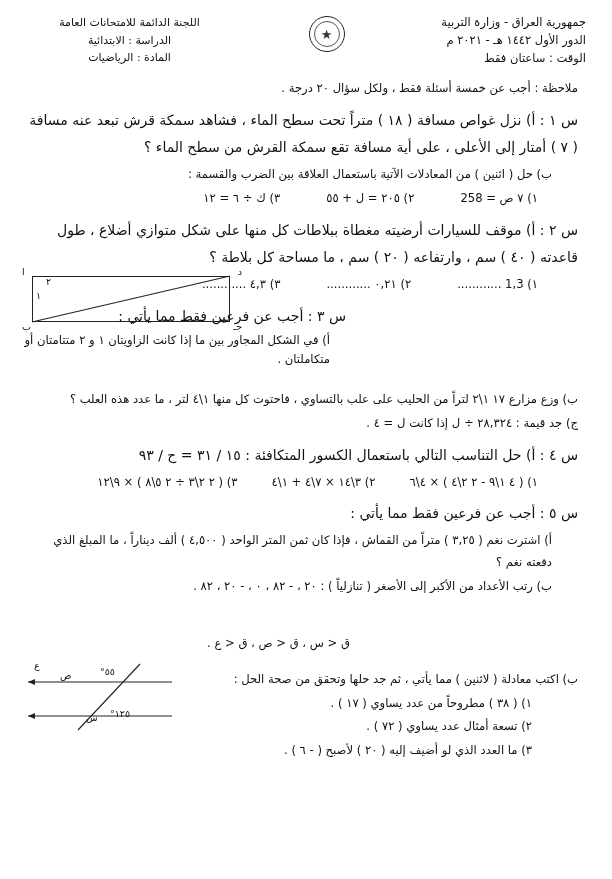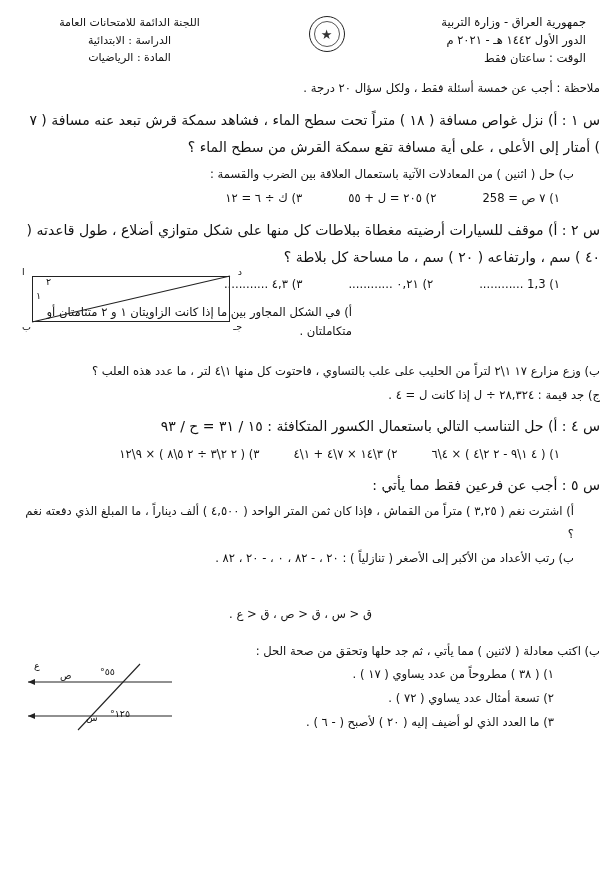--- a/index.html
+++ b/index.html
@@ -42,21 +42,21 @@
     background:#fff;
     overflow:hidden;
   }
   .emblem:before{
     content:"";position:absolute;width:24px;height:24px;border-radius:50%;
     border:1px solid #555;
   }
   .emblem span{font-size:13px;line-height:1;color:#333;}
   
   .content{
-    padding:4px 12px 0 24px;
+    padding:4px 34px 0 24px;
     box-sizing:border-box;
     font-size:11.6px;
     line-height:1.95;
   }
   .note{margin-top:6px;font-size:11.6px;}
   .q{margin-top:7px;}
   .q-head{font-size:14px;}
   .sub{margin-top:1px;font-size:11.6px;}
   .indent{padding-right:26px;}
   .indent2{padding-right:46px;}
@@ -138,20 +138,24 @@
         <span>موقف للسيارات أرضيته مغطاة ببلاطات كل منها على شكل متوازي أضلاع ، طول قاعدته ( ٤٠ ) سم ، وارتفاعه ( ٢٠ ) سم ، ما مساحة كل بلاطة ؟</span>
       </div>
       <div class="row-opts">
         <span>١) 1,3 ............</span>
         <span>٢) ٠,٢١ ............</span>
         <span>٣) ٤,٣ ............</span>
       </div>
     </div>
 
     <div class="q">
+      <div class="q-head" style="text-align:right;padding-right:232px;">
+        <span>س ٣ :</span>
+        <span>أجب عن فرعين فقط مما يأتي :</span>
+      </div>
       <div class="sub" style="padding-right:248px;line-height:1.6;">
         <span>أ)</span>
         <span>في الشكل المجاور بين ما إذا كانت الزاويتان ١ و ٢ متتامتان أو متكاملتان .</span>
       </div>
       <div class="sub" style="margin-top:20px;">
         <span>ب)</span>
         <span>وزع مزارع ١٧ ١\٢ لتراً من الحليب على علب بالتساوي ، فاحتوت كل منها ١\٤ لتر ، ما عدد هذه العلب ؟</span>
       </div>
       <div class="sub">
         <span>ج)</span>

